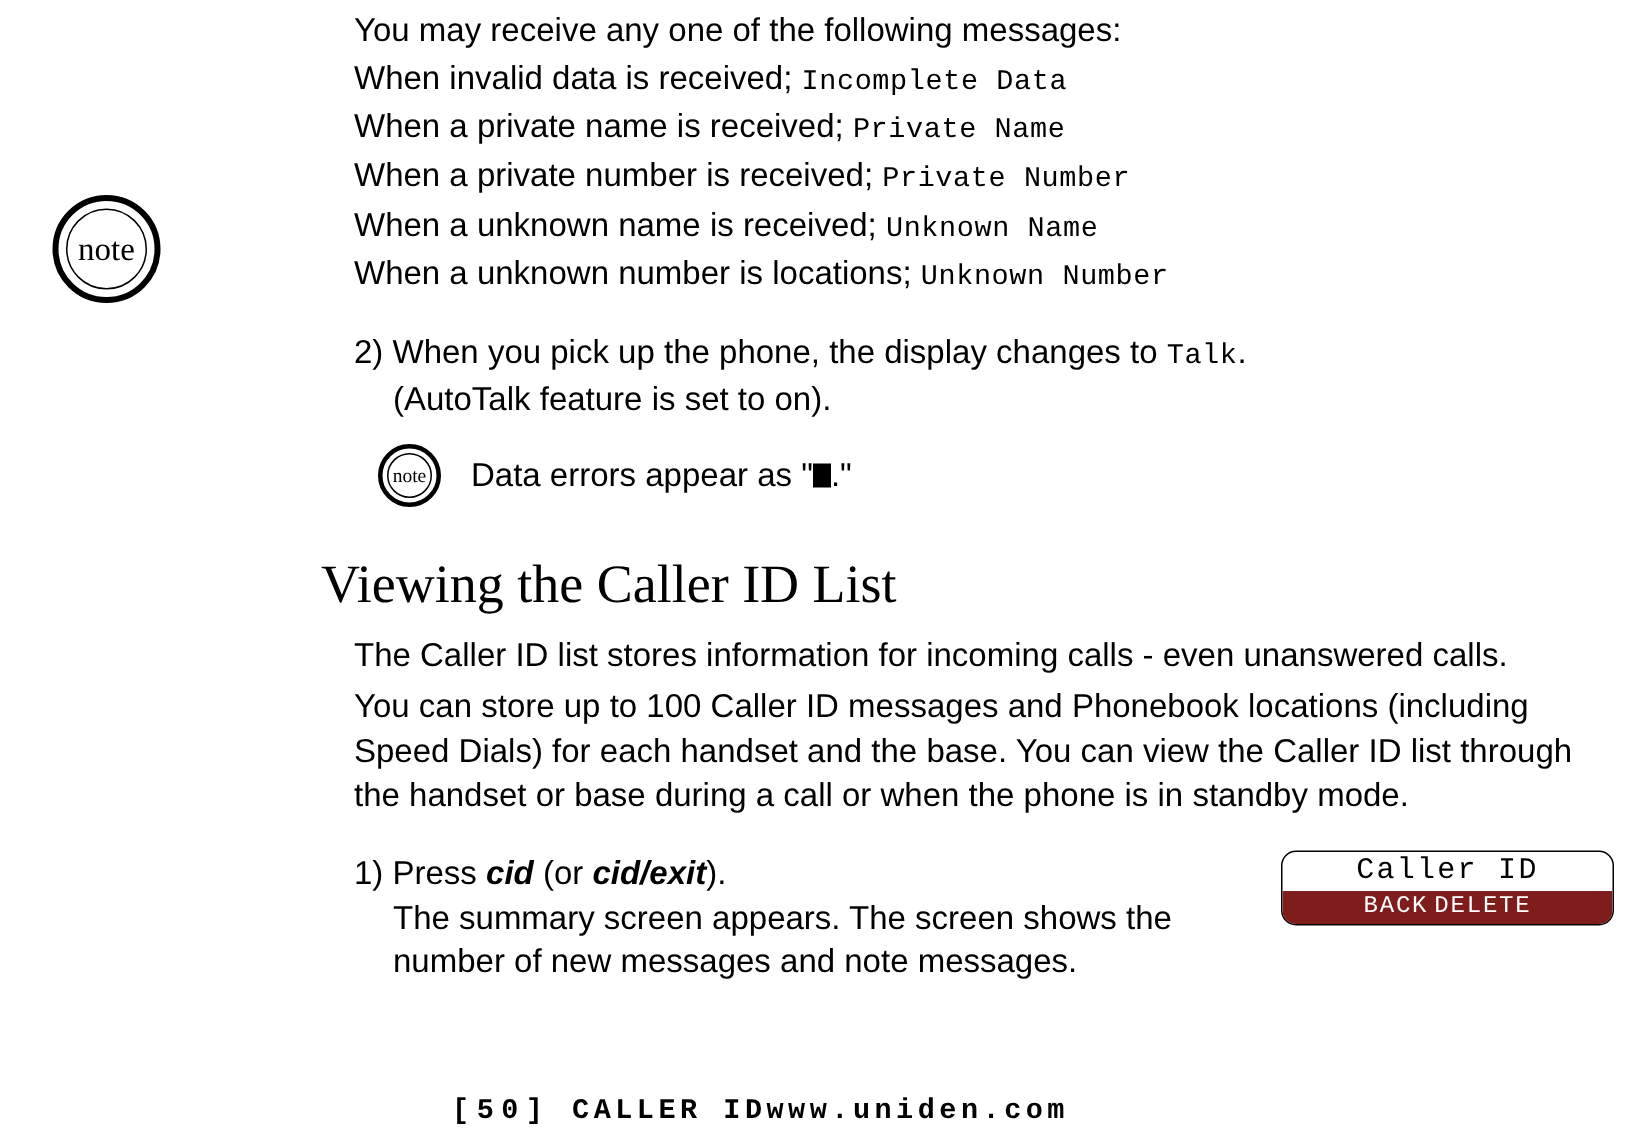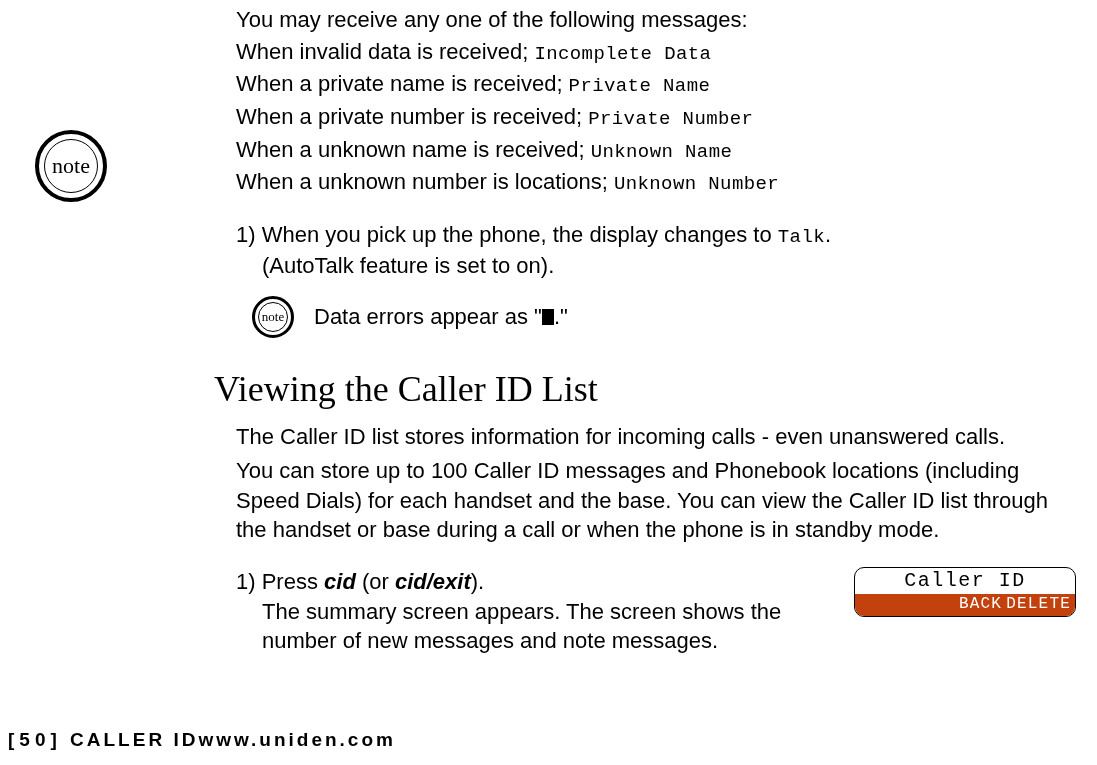--- a/index.html
+++ b/index.html
@@ -161,43 +161,43 @@
     background: #fff;
   }
   .display-screen .d-line {
     padding: 0 8px;
     line-height: 1.3;
     white-space: pre;
   }
   .display-screen .d-line.center { text-align: center; }
   .display-screen .d-bottom {
     display: flex;
-    justify-content: flex-end;
-    background: #c2410c;
+    justify-content: center;
+    background: #7f1d1d;
     color: #fff;
     font-size: 16px;
     letter-spacing: 1.2px;
     line-height: 1.35;
     padding: 0 2px;
   }
   .display-screen .d-bottom span { padding: 0 2px; }
 
   .block { display:inline-block; width:12px; height:16px; background:#000; vertical-align:-1px; }
   .bolditalic { font-weight: bold; font-style: italic; }
 
   .footer {
     position: absolute;
     left: 0;
     bottom: 14px;
     width: 1014px;
     display: flex;
-    justify-content: flex-start;
+    justify-content: center;
     padding: 0 8px;
     box-sizing: border-box;
-    font-family: Liberation Sans, sans-serif;
+    font-family: Liberation Mono, monospace;
     font-weight: bold;
     letter-spacing: 3px;
     font-size: 19px;
   }
   .footer-left .bracket { letter-spacing: 5px; }
   .footer-right { letter-spacing: 3px; }
 </style>
 </head>
 <body>
 
@@ -227,21 +227,21 @@
       </div>
       <div class="line">
         <span>When a unknown name is received; </span><span class="mono">Unknown Name</span>
       </div>
       <div class="line">
         <span>When a unknown number is locations; </span><span class="mono">Unknown Number</span>
       </div>
     </div>
 
     <div class="body-text step">
-      <span>1) When you pick up the phone, the display changes to </span><span class="mono">Talk</span><span>.</span>
+      <span>2) When you pick up the phone, the display changes to </span><span class="mono">Talk</span><span>.</span>
     </div>
     <div class="body-text step-sub">(AutoTalk feature is set to on).</div>
 
     <div class="inline-note-row">
       <div class="inline-note-icon">
         <div class="outer"></div>
         <div class="inner">
           <span>note</span>
         </div>
       </div>

